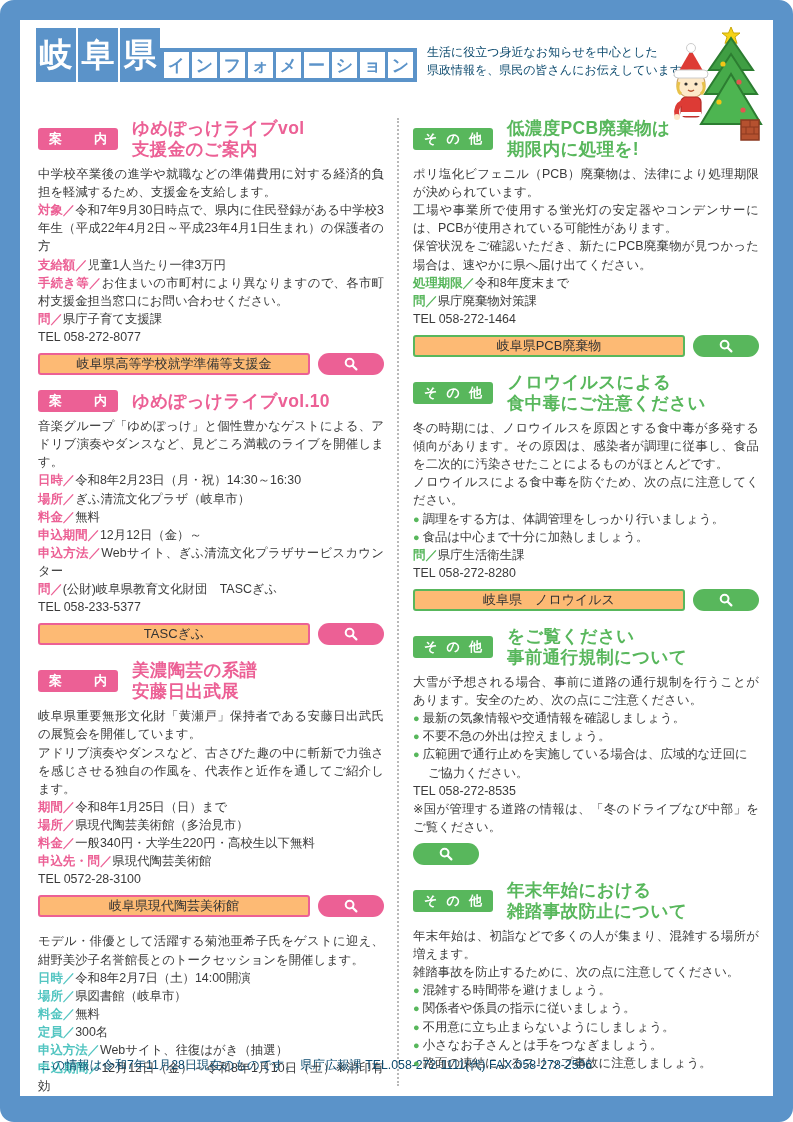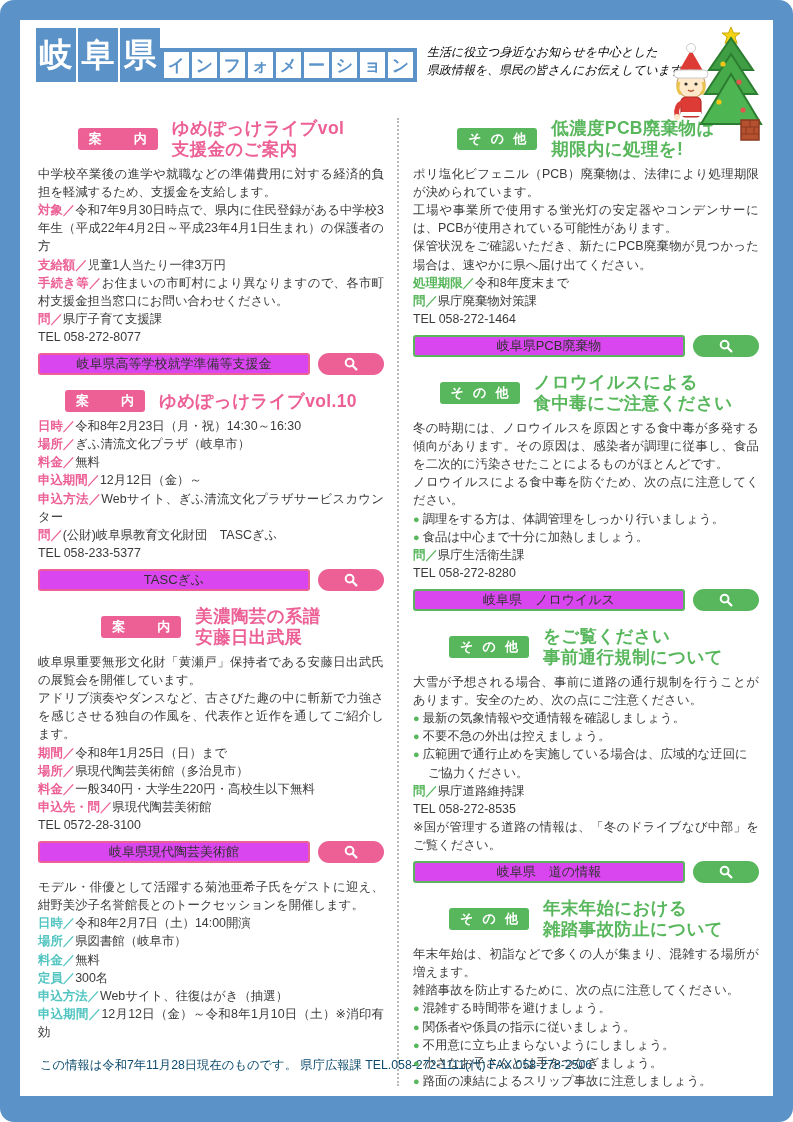--- a/index.html
+++ b/index.html
@@ -26,31 +26,31 @@
     width:40px;height:54px;background:#5b93c9;color:#fff;
     font-size:33px;font-weight:bold;
     display:flex;align-items:center;justify-content:center;
   }
   .info-strip{display:flex;gap:3px;background:#5b93c9;padding:4px;}
   .info-box{
     width:25px;height:26px;background:#fff;color:#5b93c9;
     font-size:17px;font-weight:bold;
     display:flex;align-items:center;justify-content:center;
   }
-  .tagline{margin-left:10px;padding-bottom:3px;font-size:12px;color:#000000;line-height:1.5;font-style:italic;}
+  .tagline{margin-left:10px;padding-bottom:3px;font-size:12px;color:#0c4a6e;line-height:1.5;}
   .illustration{position:absolute;right:-4px;top:-4px;width:104px;height:120px;z-index:2;}
   
   .columns{display:flex;margin:12px 14px 0 18px;}
   .col{width:352px;}
   .col-left{padding-right:13px;}
   .divider{border-left:2px dotted #b8b8b8;height:968px;}
   .col-right{padding-left:14px;}
   
   .article{margin-bottom:15px;}
-  .article-head{display:flex;align-items:center;margin-bottom:5px;justify-content:center;}
+  .article-head{display:flex;align-items:center;margin-bottom:5px;}
   .badge{
     display:block;box-sizing:border-box;min-width:80px;
     background:var(--accent);color:#fff;border-radius:3px;
     font-size:13px;font-weight:bold;line-height:16px;
     padding:3px 11px;
     text-align:justify;text-align-last:justify;
     flex-shrink:0;
   }
   .title{
     margin:0 0 0 14px;font-size:17.5px;font-weight:bold;
@@ -61,21 +61,21 @@
   .lbl{color:var(--accent);font-weight:bold;}
   .bullet{
     font-size:12.4px;line-height:1.46;color:#3a3a3a;
     padding-left:1.2em;text-indent:-1.2em;
   }
   .dot{color:var(--accent);font-size:11px;margin-right:3px;}
   
   .search-row{display:flex;gap:8px;margin-top:7px;align-items:center;}
   .search-box{
     flex:1;box-sizing:border-box;height:22px;line-height:18px;
-    border:2px solid var(--accent);border-radius:3px;background:#d946ef;
+    border:2px solid var(--accent);border-radius:3px;background:#fdba74;
     text-align:center;font-size:13px;color:#333;
   }
   .search-btn{
     width:66px;height:22px;border:none;border-radius:11px;
     background:var(--accent);cursor:pointer;
     display:flex;align-items:center;justify-content:center;padding:0;
   }
   
   .footer{position:absolute;left:20px;bottom:22px;font-size:12.3px;color:#0c4a6e;}
 </style>
@@ -170,20 +170,21 @@
           </div>
         </section>
         <section class="article" style="--accent: #ec6095;">
           <div class="article-head">
             <span class="badge">案内</span>
             <h2 class="title">
               <div class="title-line">ゆめぽっけライブvol.10</div>
             </h2>
           </div>
           <div class="article-body">
+            <p class="para">音楽グループ「ゆめぽっけ」と個性豊かなゲストによる、アドリブ演奏やダンスなど、見どころ満載のライブを開催します。</p>
             <p class="para"><span class="lbl">日時</span><span class="lbl">／</span><span class="val">令和8年2月23日（月・祝）14:30～16:30</span></p>
             <p class="para"><span class="lbl">場所</span><span class="lbl">／</span><span class="val">ぎふ清流文化プラザ（岐阜市）</span></p>
             <p class="para"><span class="lbl">料金</span><span class="lbl">／</span><span class="val">無料</span></p>
             <p class="para"><span class="lbl">申込期間</span><span class="lbl">／</span><span class="val">12月12日（金）～</span></p>
             <p class="para"><span class="lbl">申込方法</span><span class="lbl">／</span><span class="val">Webサイト、ぎふ清流文化プラザサービスカウンター</span></p>
             <p class="para"><span class="lbl">問</span><span class="lbl">／</span><span class="val">(公財)岐阜県教育文化財団　TASCぎふ</span></p>
             <p class="tel">TEL 058-233-5377</p>
           </div>
           <div class="search-row">
             <div class="search-box">TASCぎふ</div>
@@ -294,26 +295,24 @@
             <h2 class="title">
               <div class="title-line">をご覧ください</div>
               <div class="title-line">事前通行規制について</div>
             </h2>
           </div>
           <div class="article-body">
             <p class="para">大雪が予想される場合、事前に道路の通行規制を行うことがあります。安全のため、次の点にご注意ください。</p>
             <p class="bullet"><span class="dot">●</span><span class="val">最新の気象情報や交通情報を確認しましょう。</span></p>
             <p class="bullet"><span class="dot">●</span><span class="val">不要不急の外出は控えましょう。</span></p>
             <p class="bullet"><span class="dot">●</span><span class="val">広範囲で通行止めを実施している場合は、広域的な迂回にご協力ください。</span></p>
-            <p class="para"><span class="lbl">問</span><span class="lbl">／</span><span class="val">県庁道路維持課</span></p>
             <p class="tel">TEL 058-272-8535</p>
             <p class="note">※国が管理する道路の情報は、「冬のドライブなび中部」をご覧ください。</p>
           </div>
           <div class="search-row">
-            <div class="search-box">岐阜県　道の情報</div>
             <button class="search-btn">
               <svg width="14" height="14" viewBox="0 0 14 14">
                 <circle cx="5.6" cy="5.6" r="3.9" fill="none" stroke="#fff" stroke-width="2"></circle>
                 <line x1="8.7" y1="8.7" x2="12.4" y2="12.4" stroke="#fff" stroke-width="2.2" stroke-linecap="round"></line>
               </svg>
             </button>
           </div>
         </section>
         <section class="article" style="--accent: #58b75c;">
           <div class="article-head">

